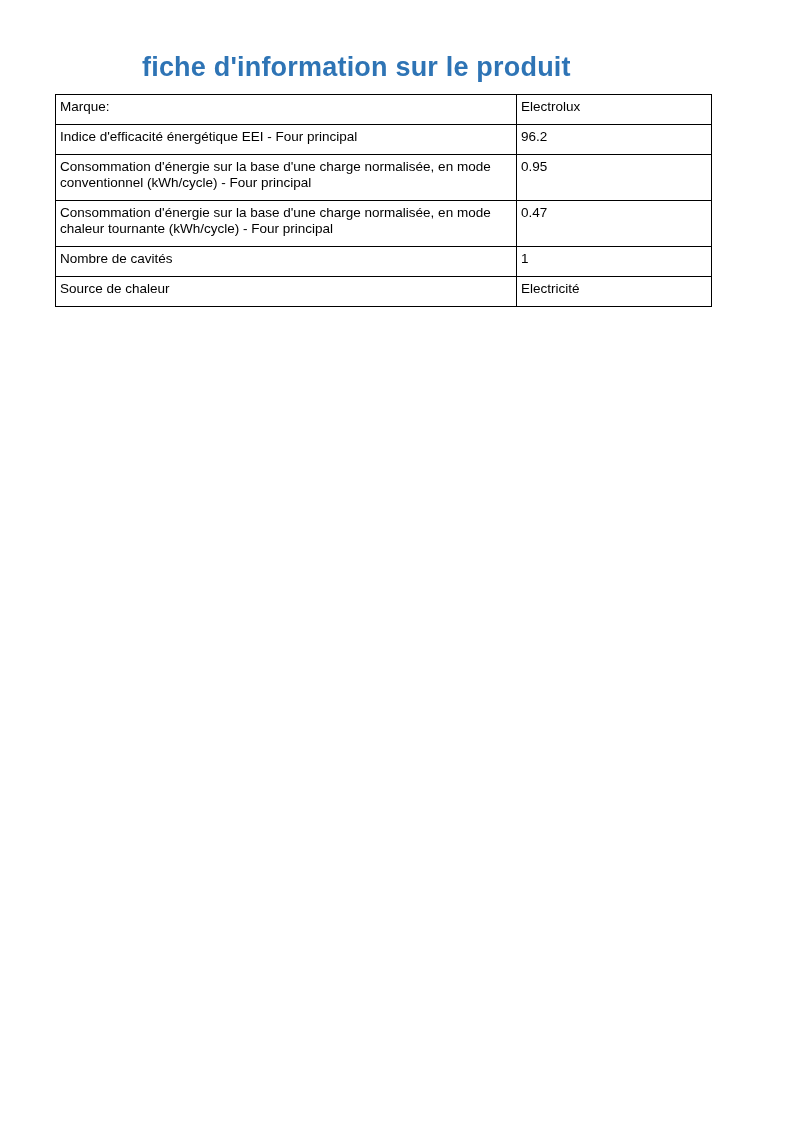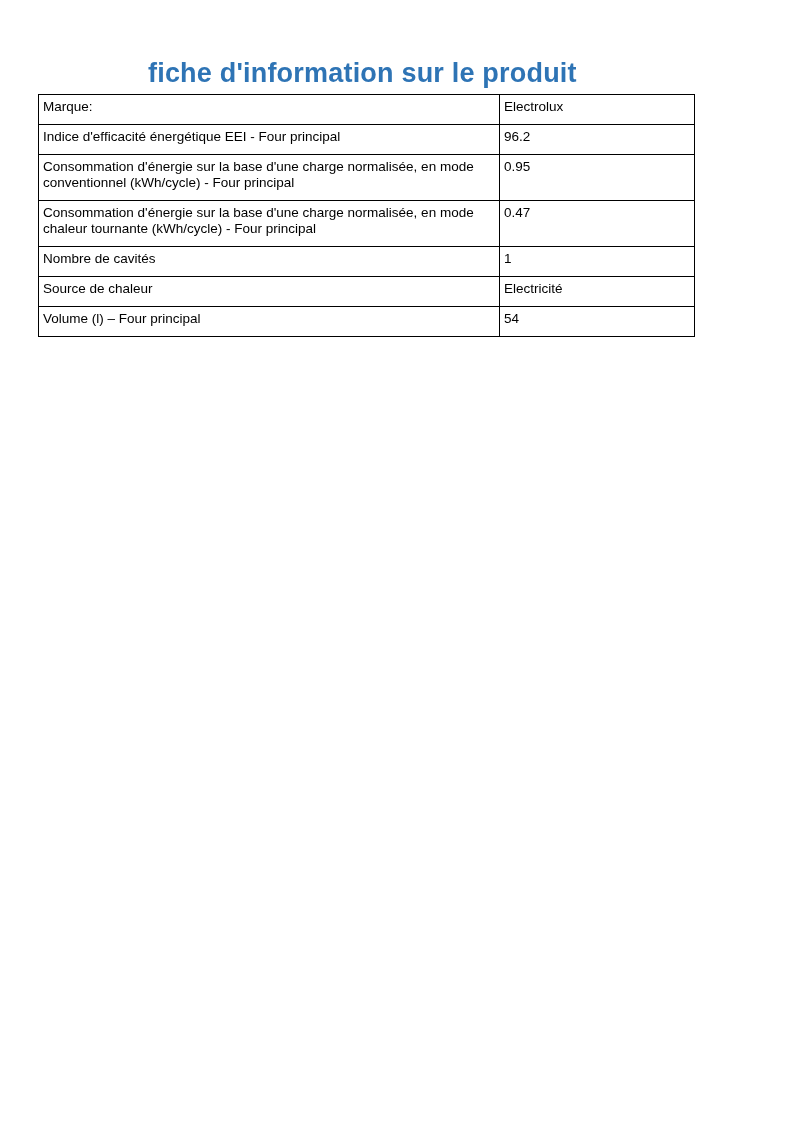--- a/index.html
+++ b/index.html
@@ -13,28 +13,28 @@
     font-family: "Liberation Sans", "DejaVu Sans", sans-serif;
     color: #000000;
     position: relative;
     overflow: hidden;
   }
   .page-title {
     color: #2e74b5;
     font-weight: bold;
     font-size: 27px;
     letter-spacing: 0.2px;
-    margin: 18px;
+    margin: 12px;
     position: absolute;
     left: 130px;
     top: 40px;
   }
   .info-table {
     position: absolute;
-    left: 38px;
+    left: 55px;
     top: 94px;
     width: 638px;
     border-collapse: collapse;
     table-layout: fixed;
     border-radius: 28px;
   }
   .info-table td {
     border: 1px solid #000000;
     font-size: 13.5px;
     line-height: 16px;
@@ -73,18 +73,14 @@
         <td class="value-cell">0.47</td>
       </tr>
       <tr>
         <td class="label-cell">Nombre de cavités</td>
         <td class="value-cell">1</td>
       </tr>
       <tr>
         <td class="label-cell">Source de chaleur</td>
         <td class="value-cell">Electricité</td>
       </tr>
-      <tr>
-        <td class="label-cell">Volume (l) – Four principal</td>
-        <td class="value-cell">54</td>
-      </tr>
     </tbody>
 </table>
 
 </body></html>

